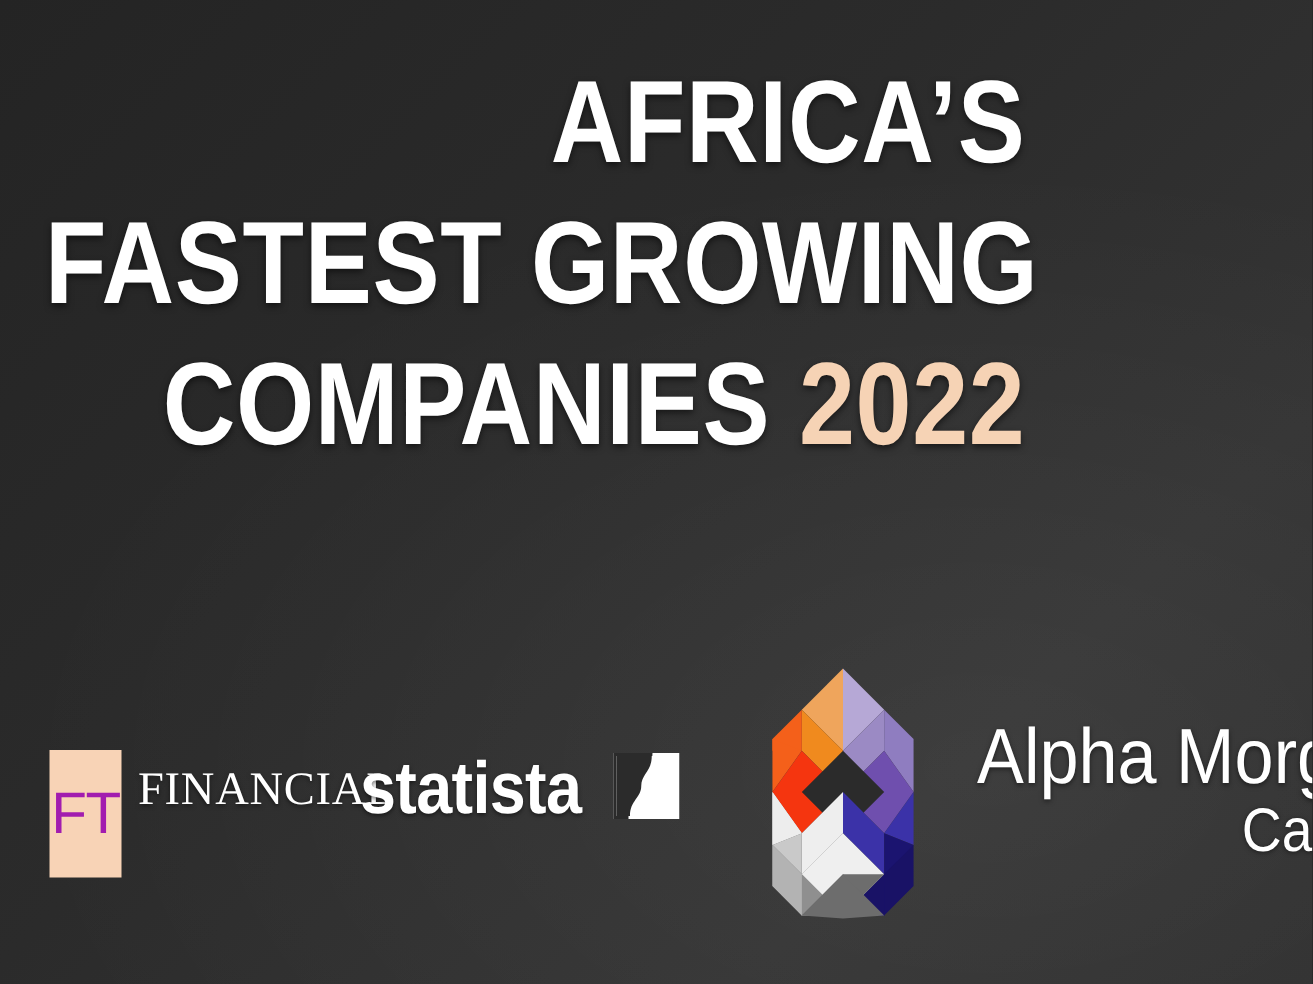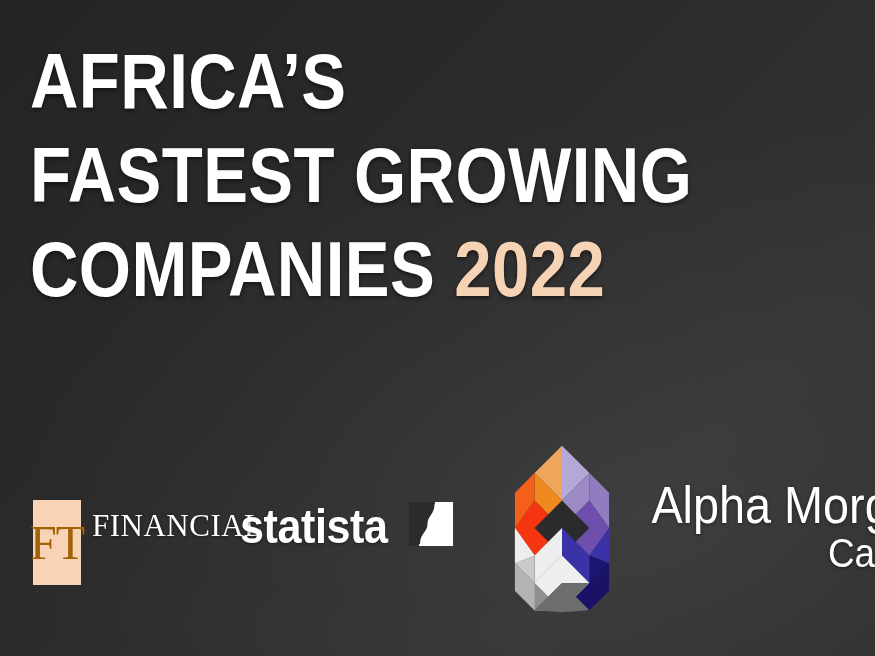--- a/index.html
+++ b/index.html
@@ -25,20 +25,21 @@
       linear-gradient(135deg, #242424 0%, #2b2b2b 42%, #333333 75%, #2e2e2e 100%);
     overflow: hidden;
   }
 
   
   .headline {
     position: absolute;
     left: 30px;
     top: 34px;
     width: 760px;
+    text-align: right;
   }
   .headline-line {
     font-family: "Liberation Sans Narrow", "Liberation Sans", sans-serif;
     font-weight: bold;
     font-size: 78px;
     line-height: 94px;
     letter-spacing: 0.5px;
     color: #ffffff;
     white-space: nowrap;
     transform: scaleX(0.86);
@@ -69,25 +70,25 @@
   .ft-badge {
     width: 48px;
     height: 85px;
     background: #f8d3b6;
     display: flex;
     align-items: center;
     justify-content: center;
     flex: none;
   }
   .ft-badge-text {
-    font-family: Liberation Serif, serif;
+    font-family: Liberation Sans, sans-serif;
     font-weight: normal;
-    font-size: 48px;
+    font-size: 39px;
     line-height: 1;
-    color: #a16207;
+    color: #a21caf;
     letter-spacing: -1px;
   }
   .ft-words {
     margin-left: 11px;
     padding-top: 8px;
   }
   .ft-words div {
     font-family: "Liberation Serif", serif;
     font-size: 31px;
     line-height: 35px;

